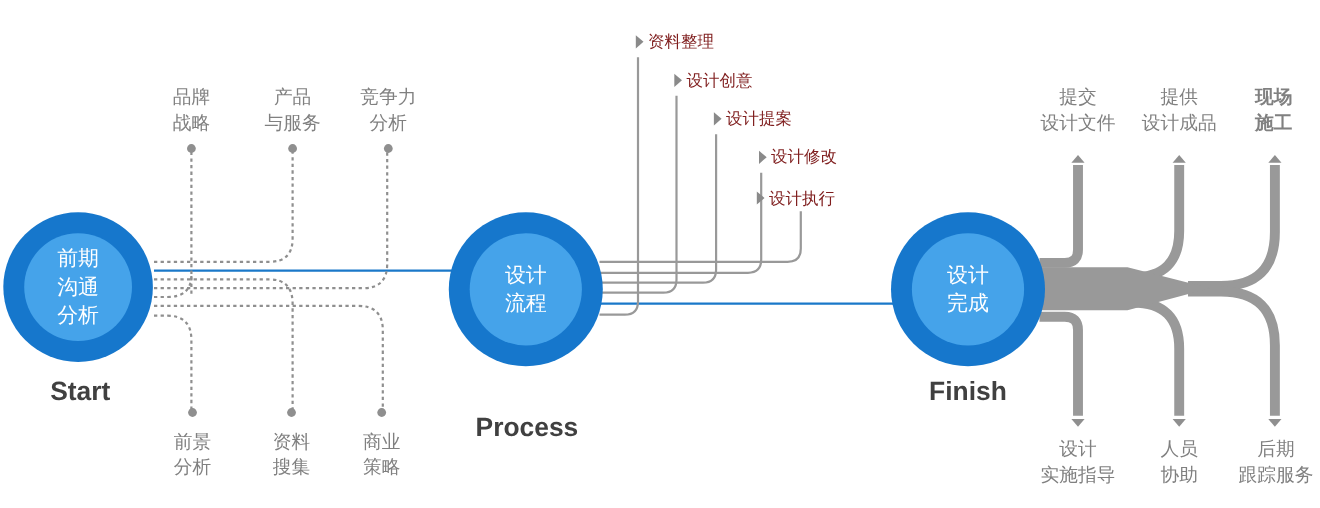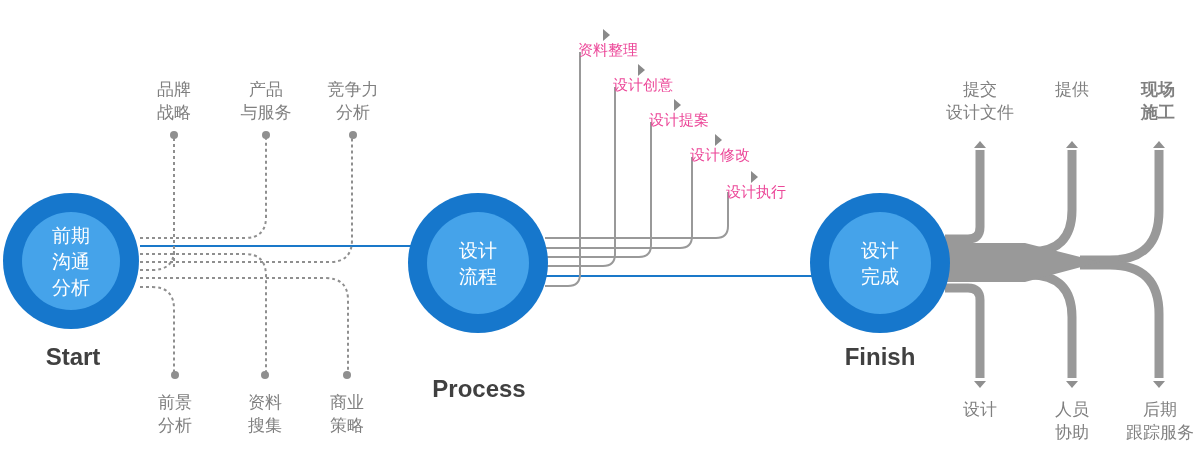--- a/index.html
+++ b/index.html
@@ -2,22 +2,22 @@
 <html><head>
 <meta charset="utf-8">
 <style>
   html, body { margin: 0; padding: 0; background: #ffffff; }
   body { width: 1200px; height: 462px; position: relative; overflow: hidden;
          font-family: "DejaVu Sans", sans-serif; }
   svg#diagram { position: absolute; left: 0; top: 0; }
   .lbl { position: absolute; color: #808080; font-size: 17px; line-height: 23px;
          text-align: center; white-space: nowrap; font-family: "DejaVu Sans", sans-serif; }
   .lbl span { display: block; }
-  .step { position: absolute; color: #ec4899; font-size: 15px; line-height: 18px;
-          white-space: nowrap; display: flex; align-items: center; flex-direction: column; }
+  .step { position: absolute; color: #7f1d1d; font-size: 15px; line-height: 18px;
+          white-space: nowrap; display: flex; align-items: center; }
   .step .tri { display: inline-block; width: 0; height: 0; border-top: 6px solid transparent;
                border-bottom: 6px solid transparent; border-left: 7px solid #8a8a8a; margin-right: 4px; }
   .node { position: absolute; border-radius: 50%; background: #1677cc; }
   .node .inner { position: absolute; left: 19px; top: 19px; right: 19px; bottom: 19px;
                  border-radius: 50%; background: #45a3ea; display: flex; flex-direction: column;
                  justify-content: center; align-items: center; color: #ffffff; font-size: 19px; line-height: 26px; }
   .stage { position: absolute; color: #404040; font-weight: bold; font-size: 24px;
            font-family: "Liberation Sans", sans-serif; text-align: center; }
 </style>
 </head>
@@ -136,39 +136,41 @@
     <span>设计创意</span>
 </div>
 <div class="step" style="left:649px; top:99px;">
   <i class="tri"></i>
     <span>设计提案</span>
 </div>
 <div class="step" style="left:690px; top:134px;font-family:Liberation Serif, serif;">
   <i class="tri"></i>
     <span>设计修改</span>
 </div>
-<div class="step" style="left:726px; top:171px;">
+<div class="step" style="left:688px; top:171px;">
   <i class="tri"></i>
     <span>设计执行</span>
 </div>
 
 <div class="lbl" style="left:930px; top:78px; width:100px;">
   <span>提交</span>
   <span>设计文件</span>
 </div>
 <div class="lbl" style="left:1022px; top:78px; width:100px;">
   <span>提供</span>
+  <span>设计成品</span>
 </div>
 <div class="lbl" style="left:1118px; top:78px; width:80px;font-weight:bold;">
   <span>现场</span>
   <span>施工</span>
 </div>
 
 <div class="lbl" style="left:930px; top:398px; width:100px;">
   <span>设计</span>
+  <span>实施指导</span>
 </div>
 <div class="lbl" style="left:1032px; top:398px; width:80px;">
   <span>人员</span>
   <span>协助</span>
 </div>
 <div class="lbl" style="left:1110px; top:398px; width:100px;">
   <span>后期</span>
   <span>跟踪服务</span>
 </div>
 

